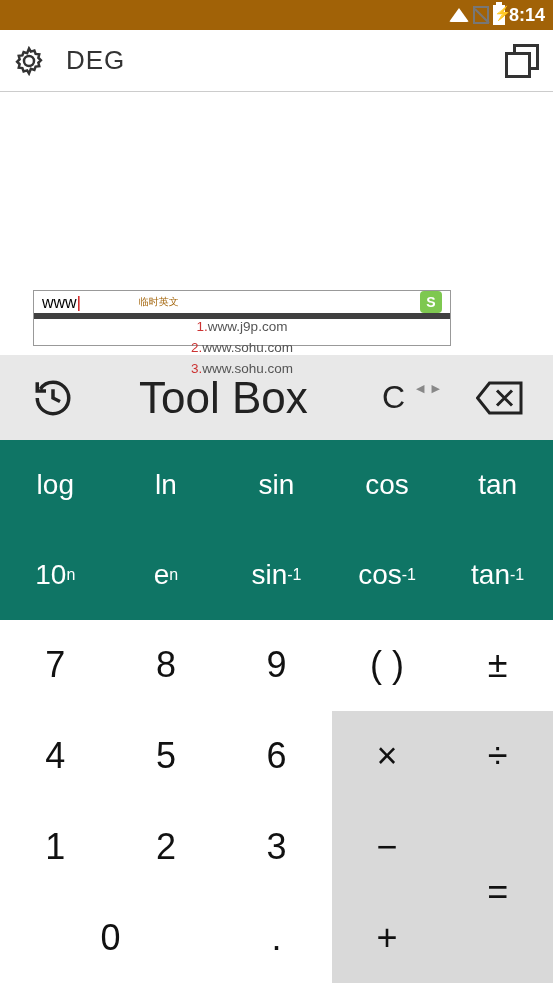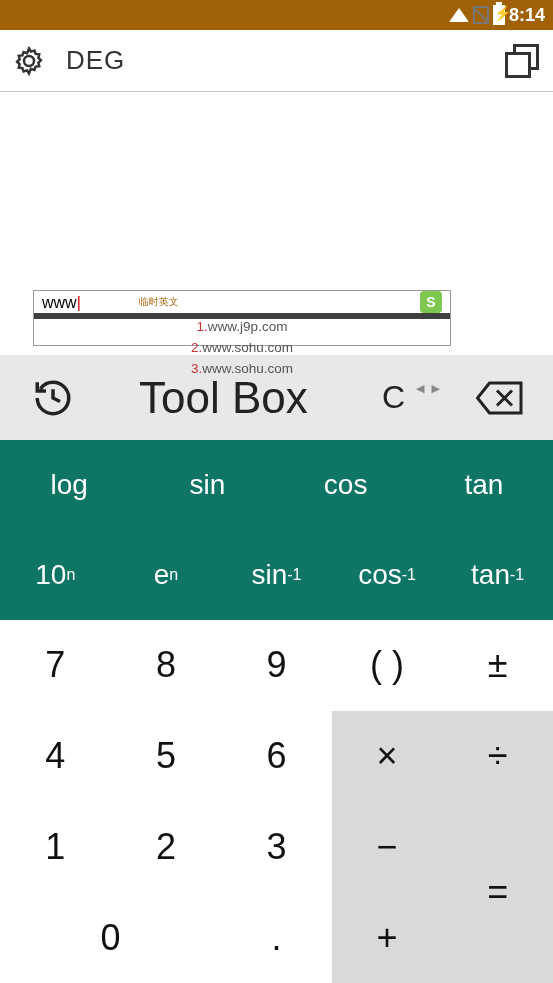--- a/index.html
+++ b/index.html
@@ -118,20 +118,21 @@
   <div>C</div>
   <div class="backspace">
     <svg viewBox="0 0 32 24">
         <path fill="none" stroke="#222" stroke-width="2" d="M9 2L1 12l8 10h21V2H9zM14 7l10 10M24 7L14 17"></path>
       </svg>
   </div>
 </div>
 
 <div class="sci-row">
   <div>log</div>
+  <div>ln</div>
   <div>sin</div>
   <div>cos</div>
   <div>tan</div>
 </div>
 <div class="sci-row">
   <div>
       <span>10</span>
       <sup>n</sup>
     </div>
   <div>

